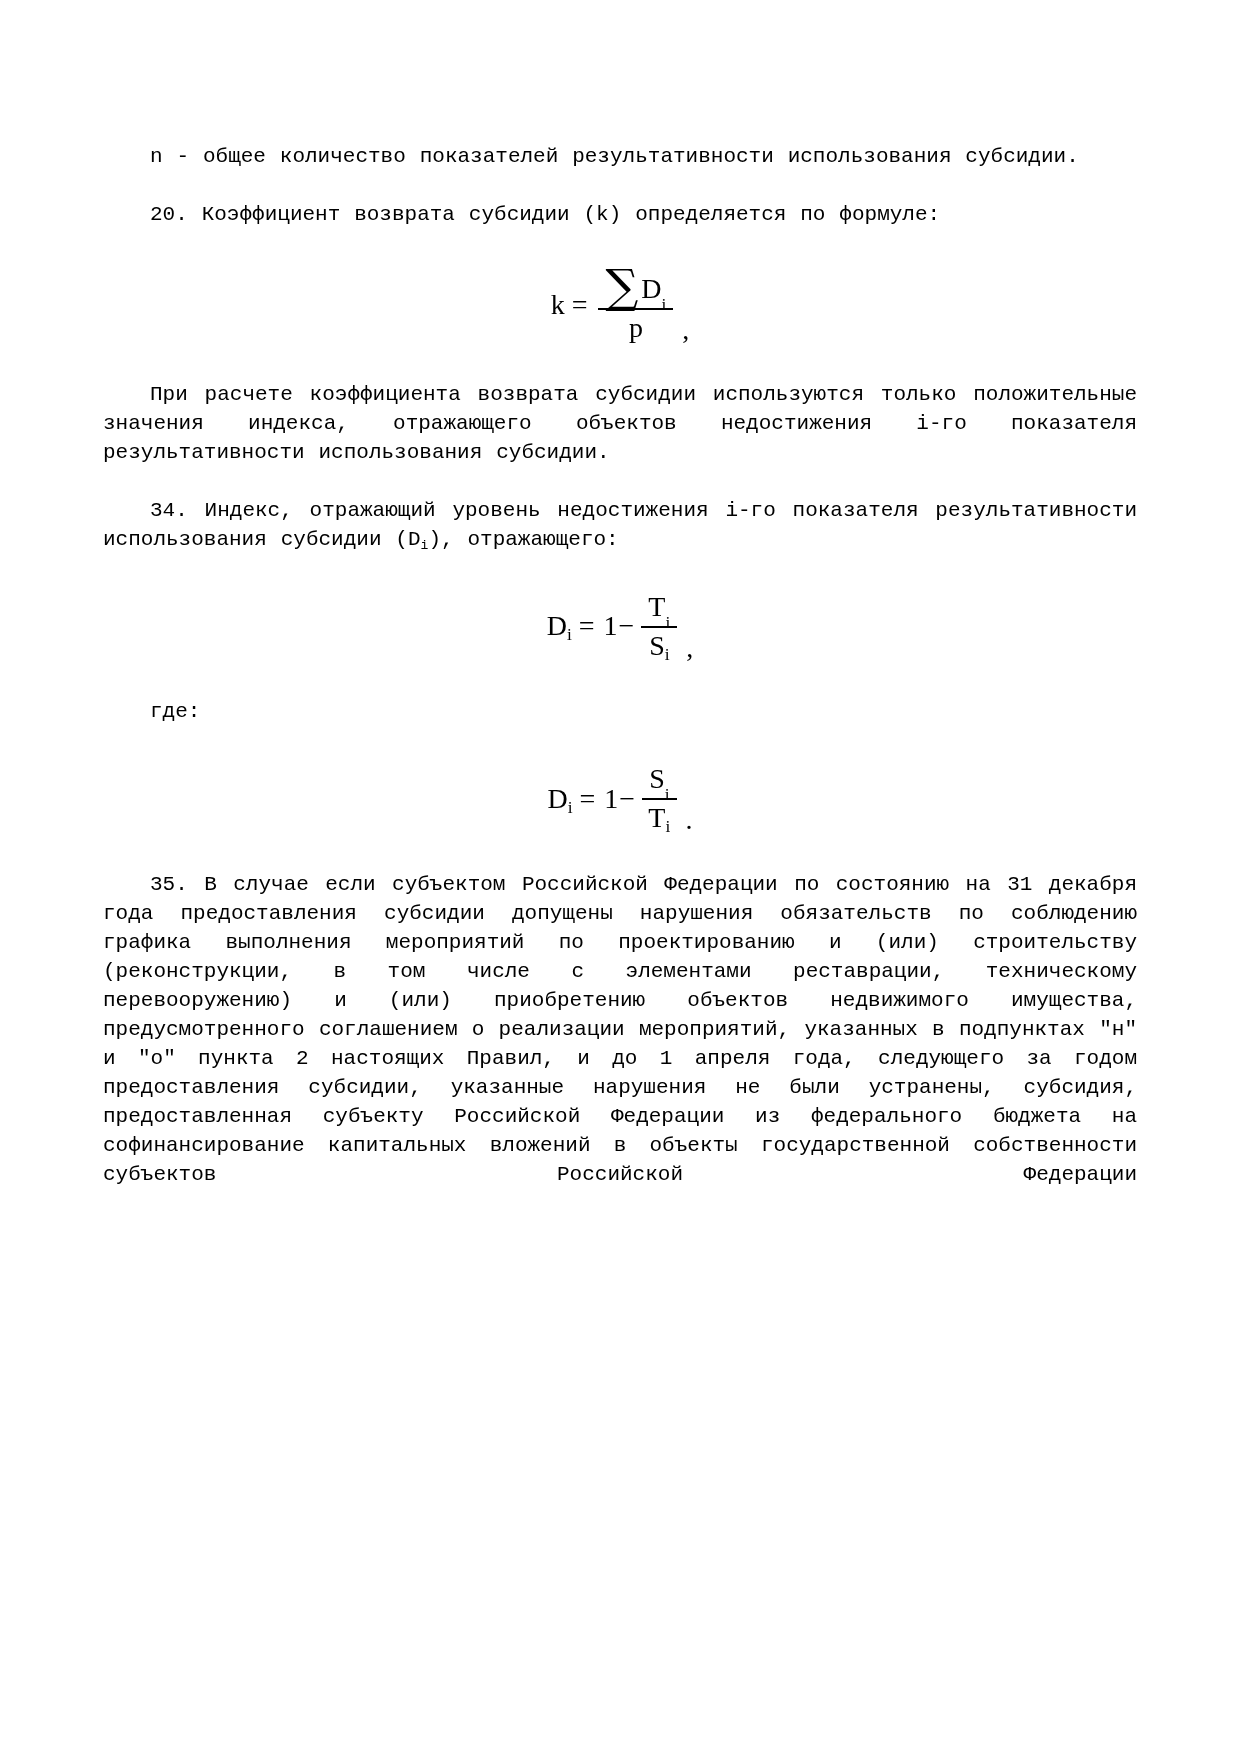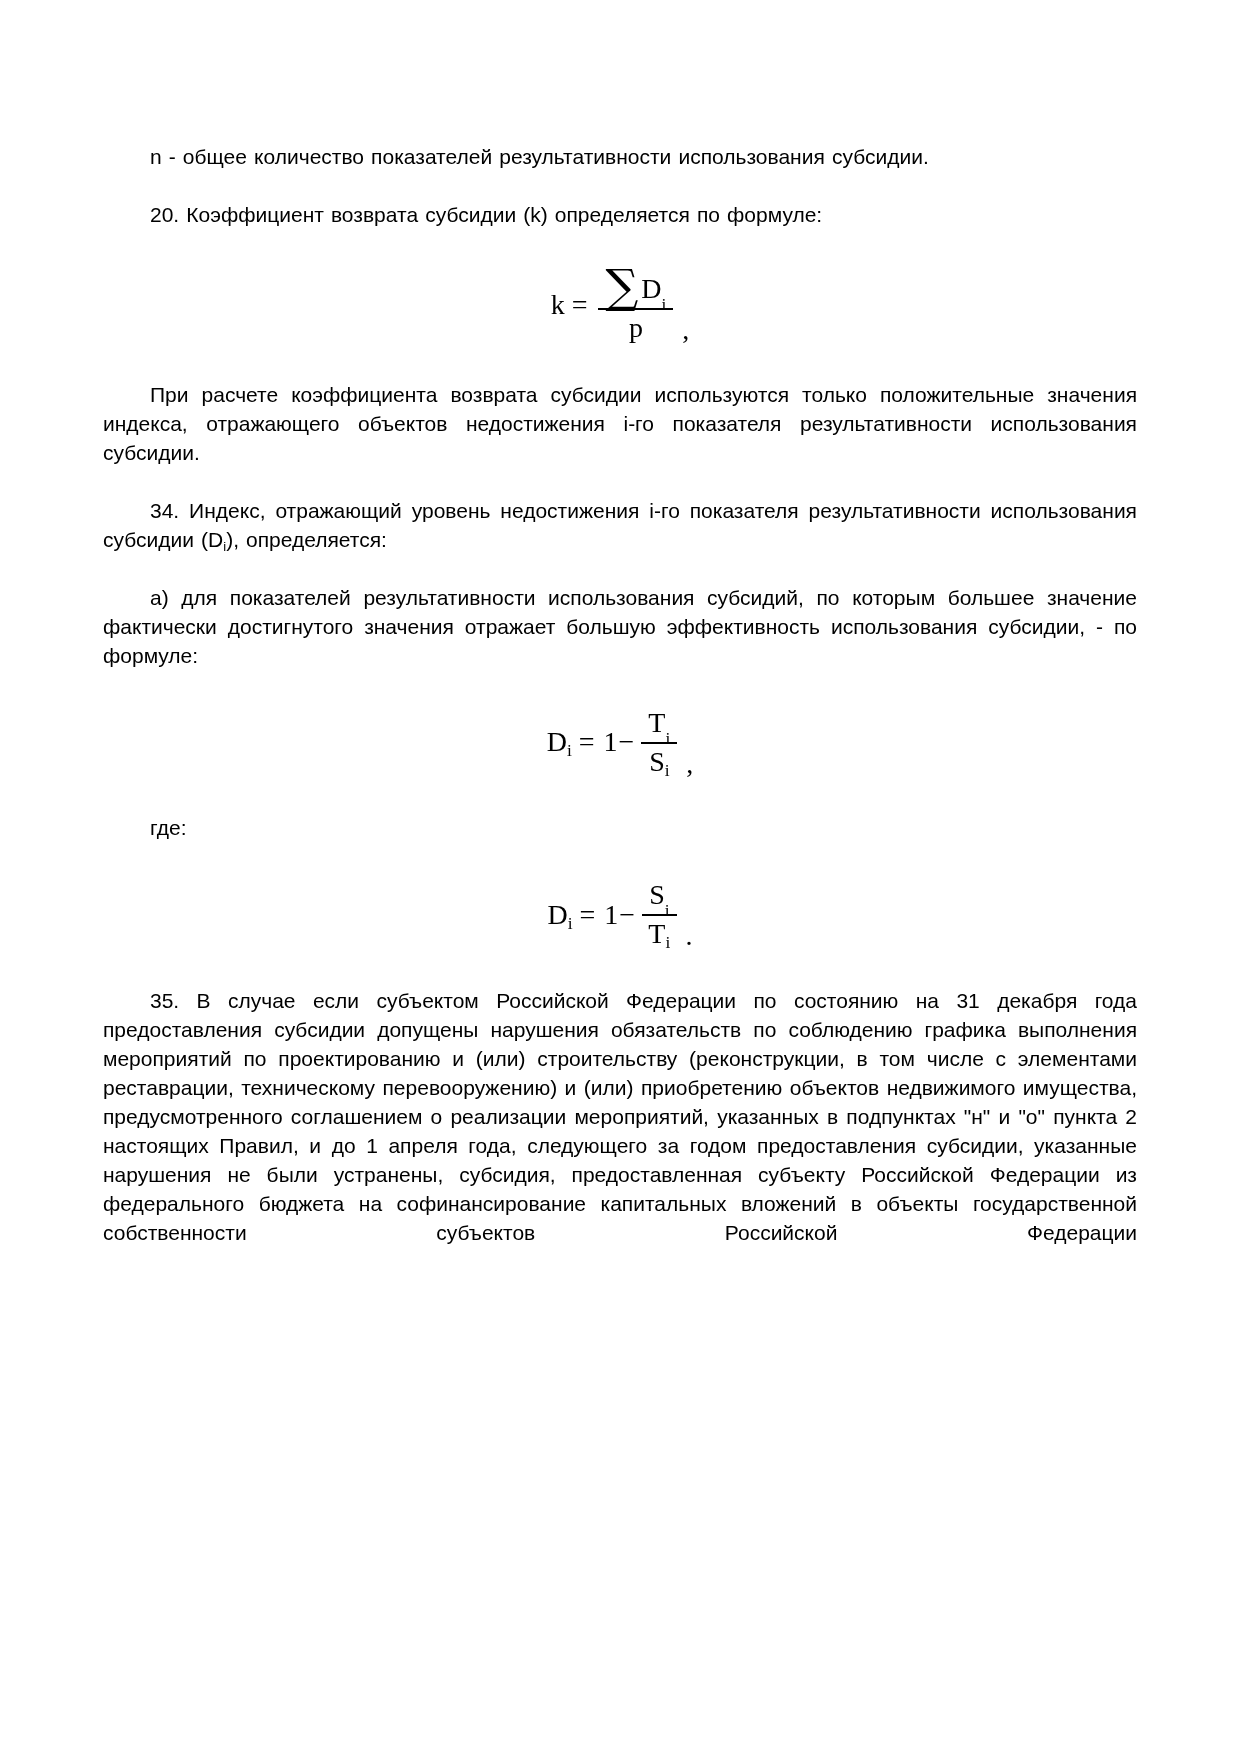--- a/index.html
+++ b/index.html
@@ -11,21 +11,21 @@
     background: #ffffff;
     overflow: hidden;
   }
   .content {
     box-sizing: border-box;
     padding: 142px 103px 0 103px;
     width: 1240px;
     color: #000000;
   }
   .para {
-    font-family: Liberation Sans, sans-serif;
+    font-family: Liberation Mono, monospace;
     font-size: 21px;
     line-height: 29px;
     color: #000000;
     text-align: justify;
     text-indent: 47px;
     margin: 29px 0 0 0;
     word-spacing: 0.06em;
   }
   .para:first-child { margin-top: 0; }
   .para.justify-last { text-align-last: justify; }
@@ -87,22 +87,21 @@
           <span class="num">
             <span class="sigma">∑</span>
             <span>D</span>
             <sub>i</sub>
           </span>
           <span class="den"><span>p</span></span>
         </span>
         <span class="f-trail">,</span>
       </div>
       <p class="para"><span>При расчете коэффициента возврата субсидии используются только положительные значения индекса, отражающего объектов недостижения i-го показателя результативности использования субсидии.</span></p>
-      <p class="para"><span>34. Индекс, отражающий уровень недостижения i-го показателя результативности использования субсидии (D</span><sub>i</sub><span>), определяется:</span></p>
-      <p class="para"><span>а) для показателей результативности использования субсидий, по которым большее значение фактически достигнутого значения отражает большую эффективность использования субсидии, - по формуле:</span></p>
+      <p class="para"><span>34. Индекс, отражающий уровень недостижения i-го показателя результативности использования субсидии (D</span><sub>i</sub><span>), отражающего:</span></p>
       <div class="formula">
         <span class="f-lhs"><span>D</span><sub>i</sub></span>
         <span class="f-eq">=</span>
         <span class="f-pre"><span>1−</span></span>
         <span class="frac">
           <span class="num">
             <span>T</span>
             <sub>i</sub>
           </span>
           <span class="den"><span>S</span><sub>i</sub></span>

